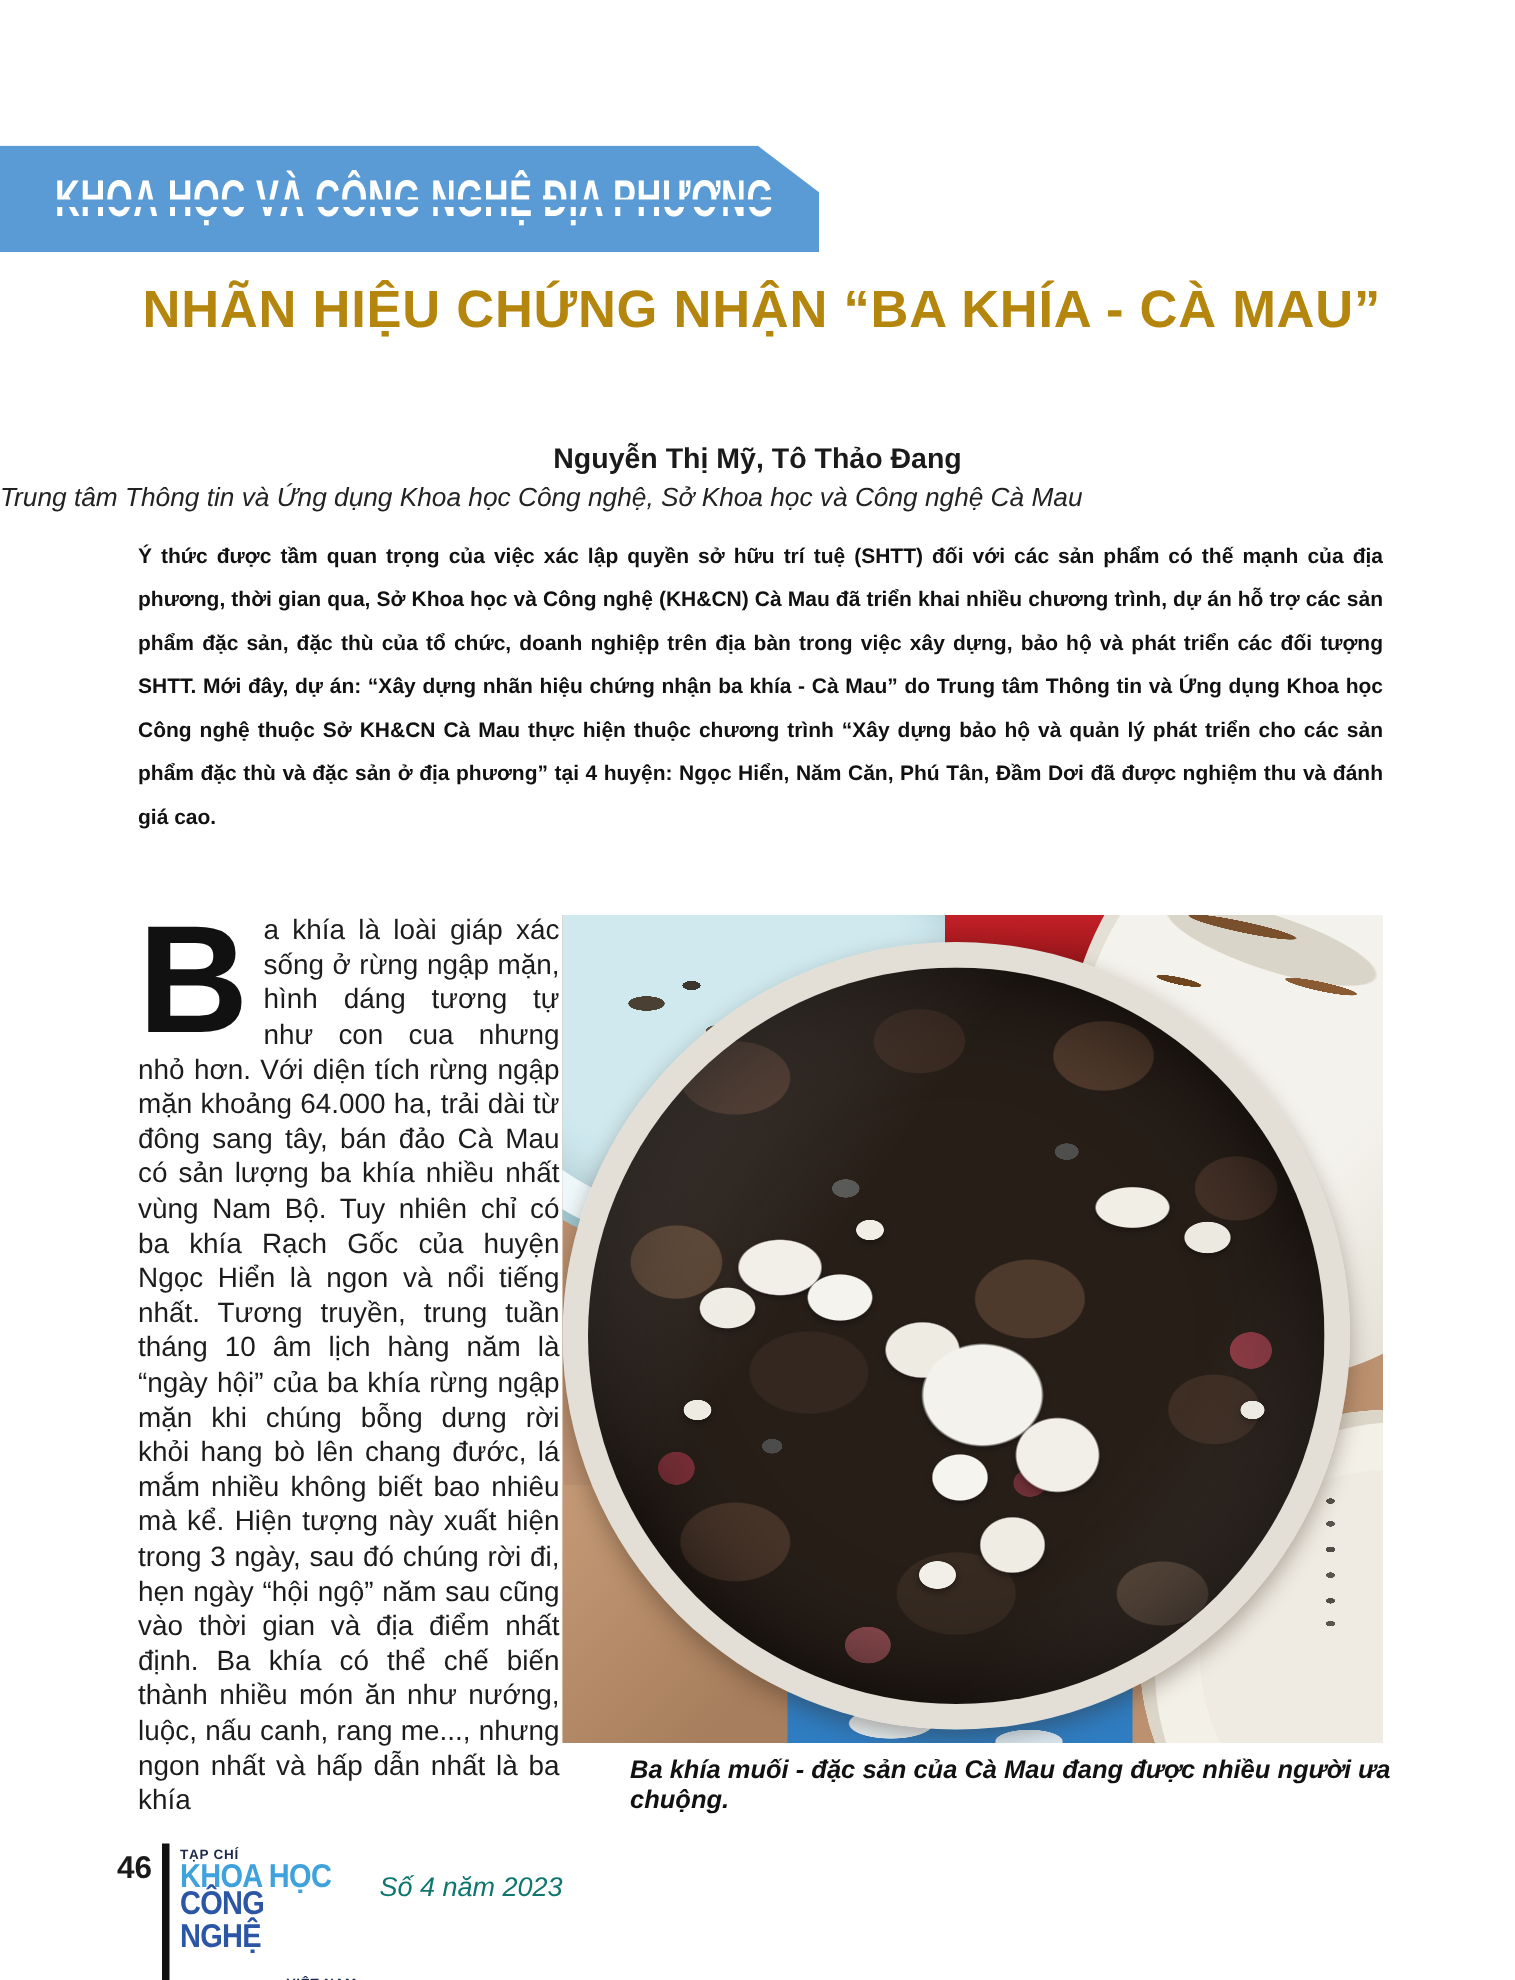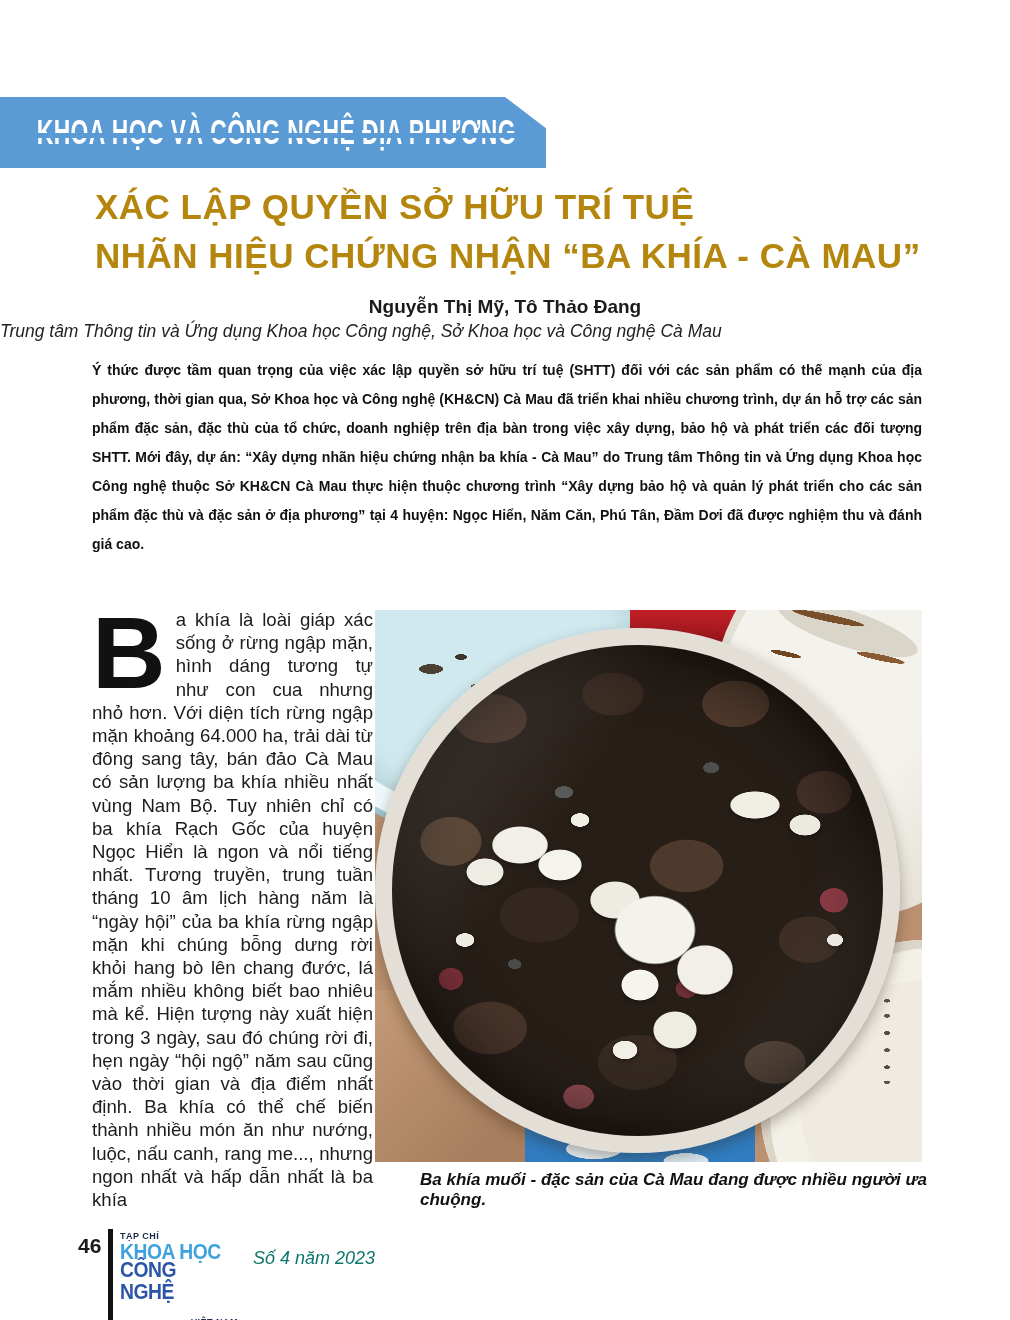--- a/index.html
+++ b/index.html
@@ -184,21 +184,20 @@
 <body>
 
 <div class="page">
 
   <div class="banner">
     <span class="banner-text">KHOA HỌC VÀ CÔNG NGHỆ ĐỊA PHƯƠNG</span>
   </div>
   <div class="banner-underline"></div>
 
   <div class="title">
-    <div>XÁC LẬP QUYỀN SỞ HỮU TRÍ TUỆ</div>
     <div>NHÃN HIỆU CHỨNG NHẬN “BA KHÍA - CÀ MAU”</div>
   </div>
 
   <div class="byline">Nguyễn Thị Mỹ, Tô Thảo Đang</div>
   <div class="affiliation">Trung tâm Thông tin và Ứng dụng Khoa học Công nghệ, Sở Khoa học và Công nghệ Cà Mau</div>
 
   <div class="lead">Ý thức được tầm quan trọng của việc xác lập quyền sở hữu trí tuệ (SHTT) đối với các sản phẩm có thế mạnh của địa phương, thời gian qua, Sở Khoa học và Công nghệ (KH&amp;CN) Cà Mau đã triển khai nhiều chương trình, dự án hỗ trợ các sản phẩm đặc sản, đặc thù của tổ chức, doanh nghiệp trên địa bàn trong việc xây dựng, bảo hộ và phát triển các đối tượng SHTT. Mới đây, dự án: “Xây dựng nhãn hiệu chứng nhận ba khía - Cà Mau” do Trung tâm Thông tin và Ứng dụng Khoa học Công nghệ thuộc Sở KH&amp;CN Cà Mau thực hiện thuộc chương trình “Xây dựng bảo hộ và quản lý phát triển cho các sản phẩm đặc thù và đặc sản ở địa phương” tại 4 huyện: Ngọc Hiển, Năm Căn, Phú Tân, Đầm Dơi đã được nghiệm thu và đánh giá cao.</div>
 
   <div class="body-col">
     <span class="dropcap">B</span><span>a khía là loài giáp xác sống ở rừng ngập mặn, hình dáng tương tự như con cua nhưng nhỏ hơn. Với diện tích rừng ngập mặn khoảng 64.000 ha, trải dài từ đông sang tây, bán đảo Cà Mau có sản lượng ba khía nhiều nhất vùng Nam Bộ. Tuy nhiên chỉ có ba khía Rạch Gốc của huyện Ngọc Hiển là ngon và nổi tiếng nhất. Tương truyền, trung tuần tháng 10 âm lịch hàng năm là “ngày hội” của ba khía rừng ngập mặn khi chúng bỗng dưng rời khỏi hang bò lên chang đước, lá mắm nhiều không biết bao nhiêu mà kể. Hiện tượng này xuất hiện trong 3 ngày, sau đó chúng rời đi, hẹn ngày “hội ngộ” năm sau cũng vào thời gian và địa điểm nhất định. Ba khía có thể chế biến thành nhiều món ăn như nướng, luộc, nấu canh, rang me..., nhưng ngon nhất và hấp dẫn nhất là ba khía</span>

